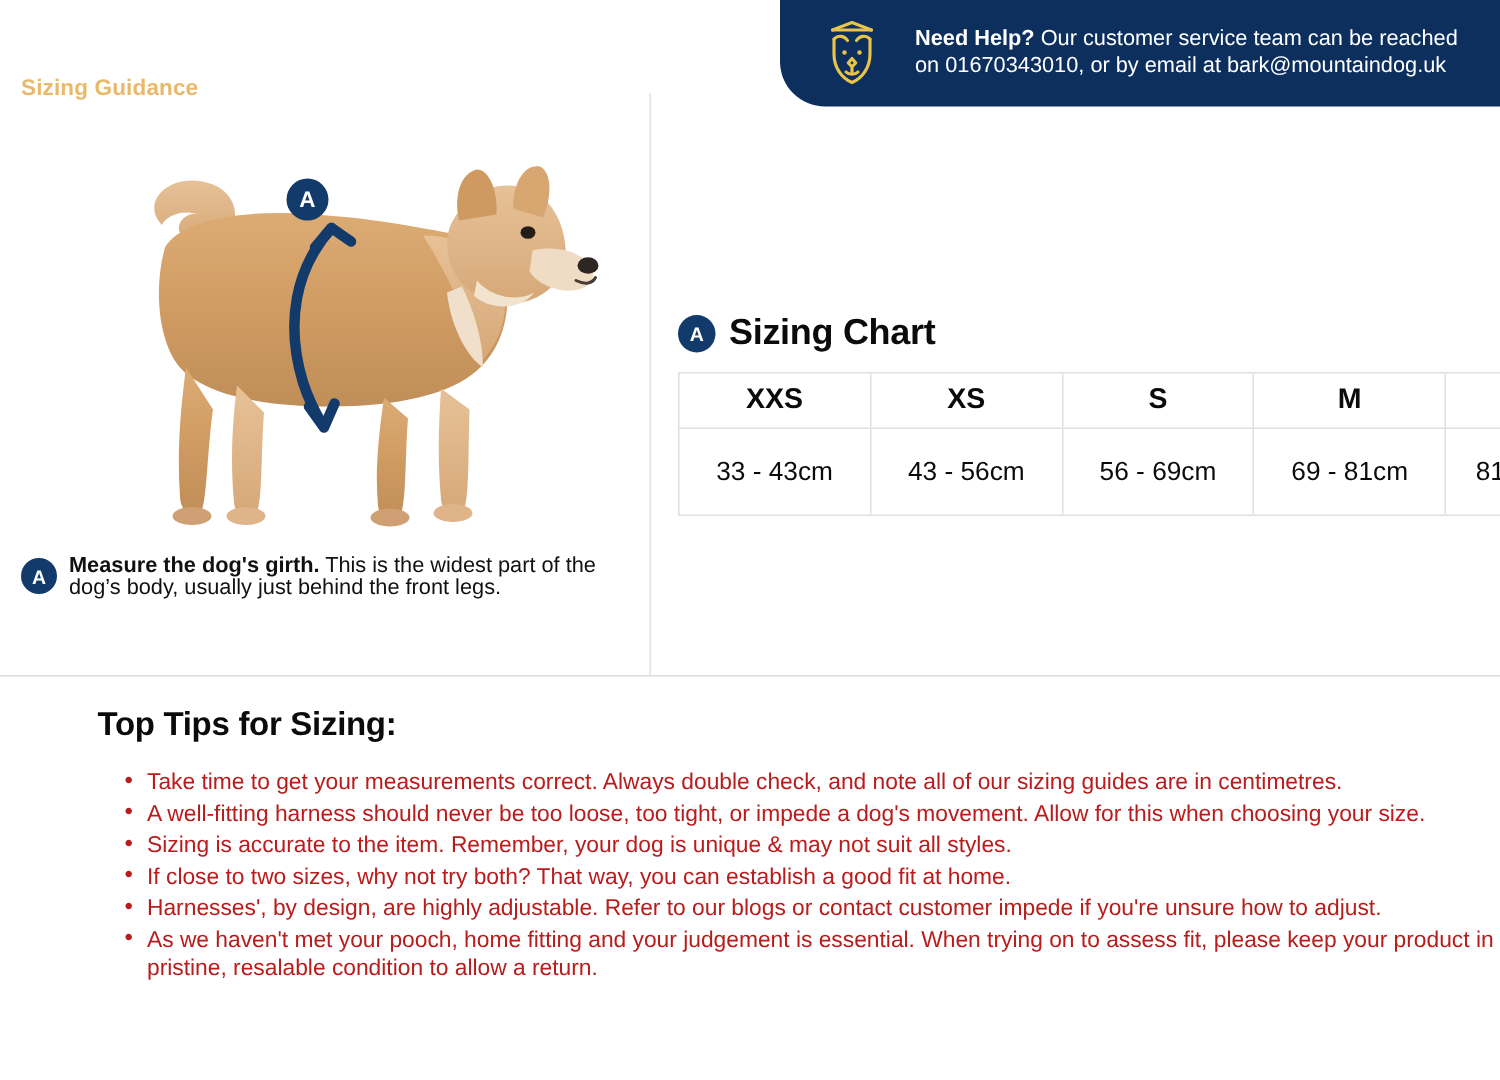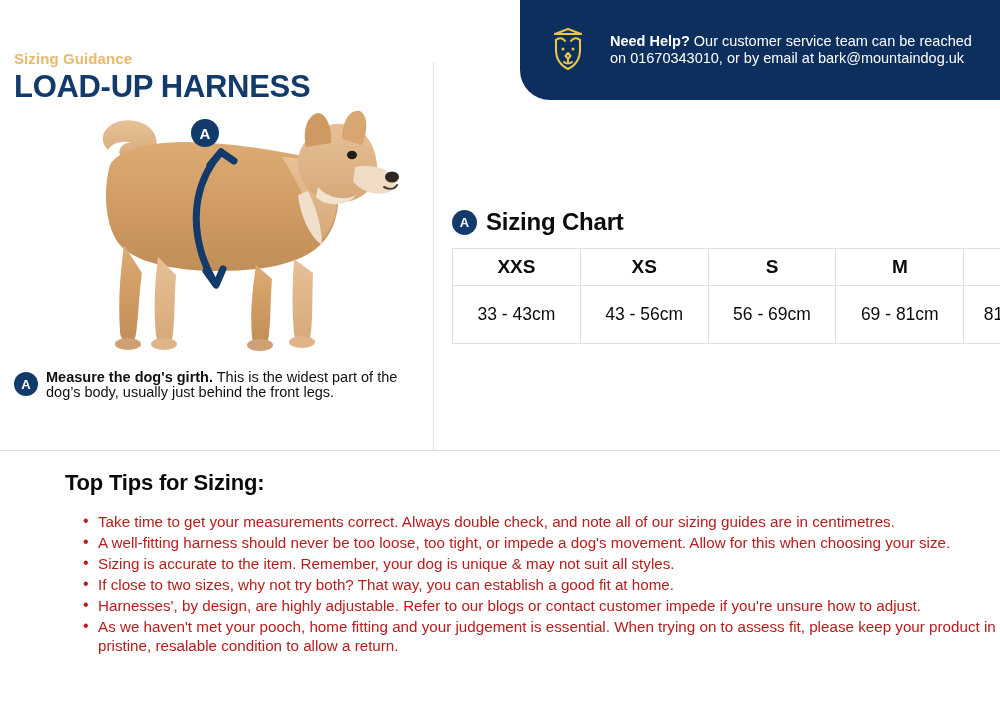--- a/index.html
+++ b/index.html
@@ -17,21 +17,21 @@
     color: #e8b96a; font-size: 15px; font-weight: 700;
     letter-spacing: .1px; line-height: 18px;
   }
   .title {
     color: #123a6b; font-size: 31px; font-weight: 700;
     letter-spacing: -0.3px; line-height: 36px; margin-top: 1px;
   }
 
   
   .help-banner {
-    position: absolute; left: 520px; top: 0; width: 480px; height: 100px;
+    position: absolute; left: 520px; top: 0; width: 480px; height: 71px;
     background: #0d2f5e; border-bottom-left-radius: 30px;
     display: flex; align-items: center; padding-left: 22px;
   }
   .help-logo { width: 52px; height: 52px; flex: 0 0 52px; }
   .help-text {
     color: #ffffff; font-size: 14.5px; line-height: 17.5px;
     margin-left: 16px; max-width: 370px;
   }
   .help-text b { font-weight: 700; }
 
@@ -96,21 +96,20 @@
     content: "•"; position: absolute; left: 18px; top: -1px; font-size: 16px;
   }
 </style>
 </head>
 <body>
 
 <div class="page">
 
   <div class="header">
     <div class="eyebrow">Sizing Guidance</div>
-    <div class="title">LOAD-UP HARNESS</div>
   </div>
 
   <div class="help-banner">
     <span class="help-logo">
       <svg viewBox="0 0 52 52" width="52" height="52" fill="none" stroke="#e8c44a" stroke-width="2.1" stroke-linecap="round" stroke-linejoin="round">
         <path d="M13 10 L26 5 L39 10"></path>
         <path d="M13 10 L39 10"></path>
         <path d="M14 16 L14 26 C14 35 19 42 26 45 C33 42 38 35 38 26 L38 16"></path>
         <path d="M14 16 C17 13 21 14 23 17"></path>
         <path d="M38 16 C35 13 31 14 29 17"></path>

